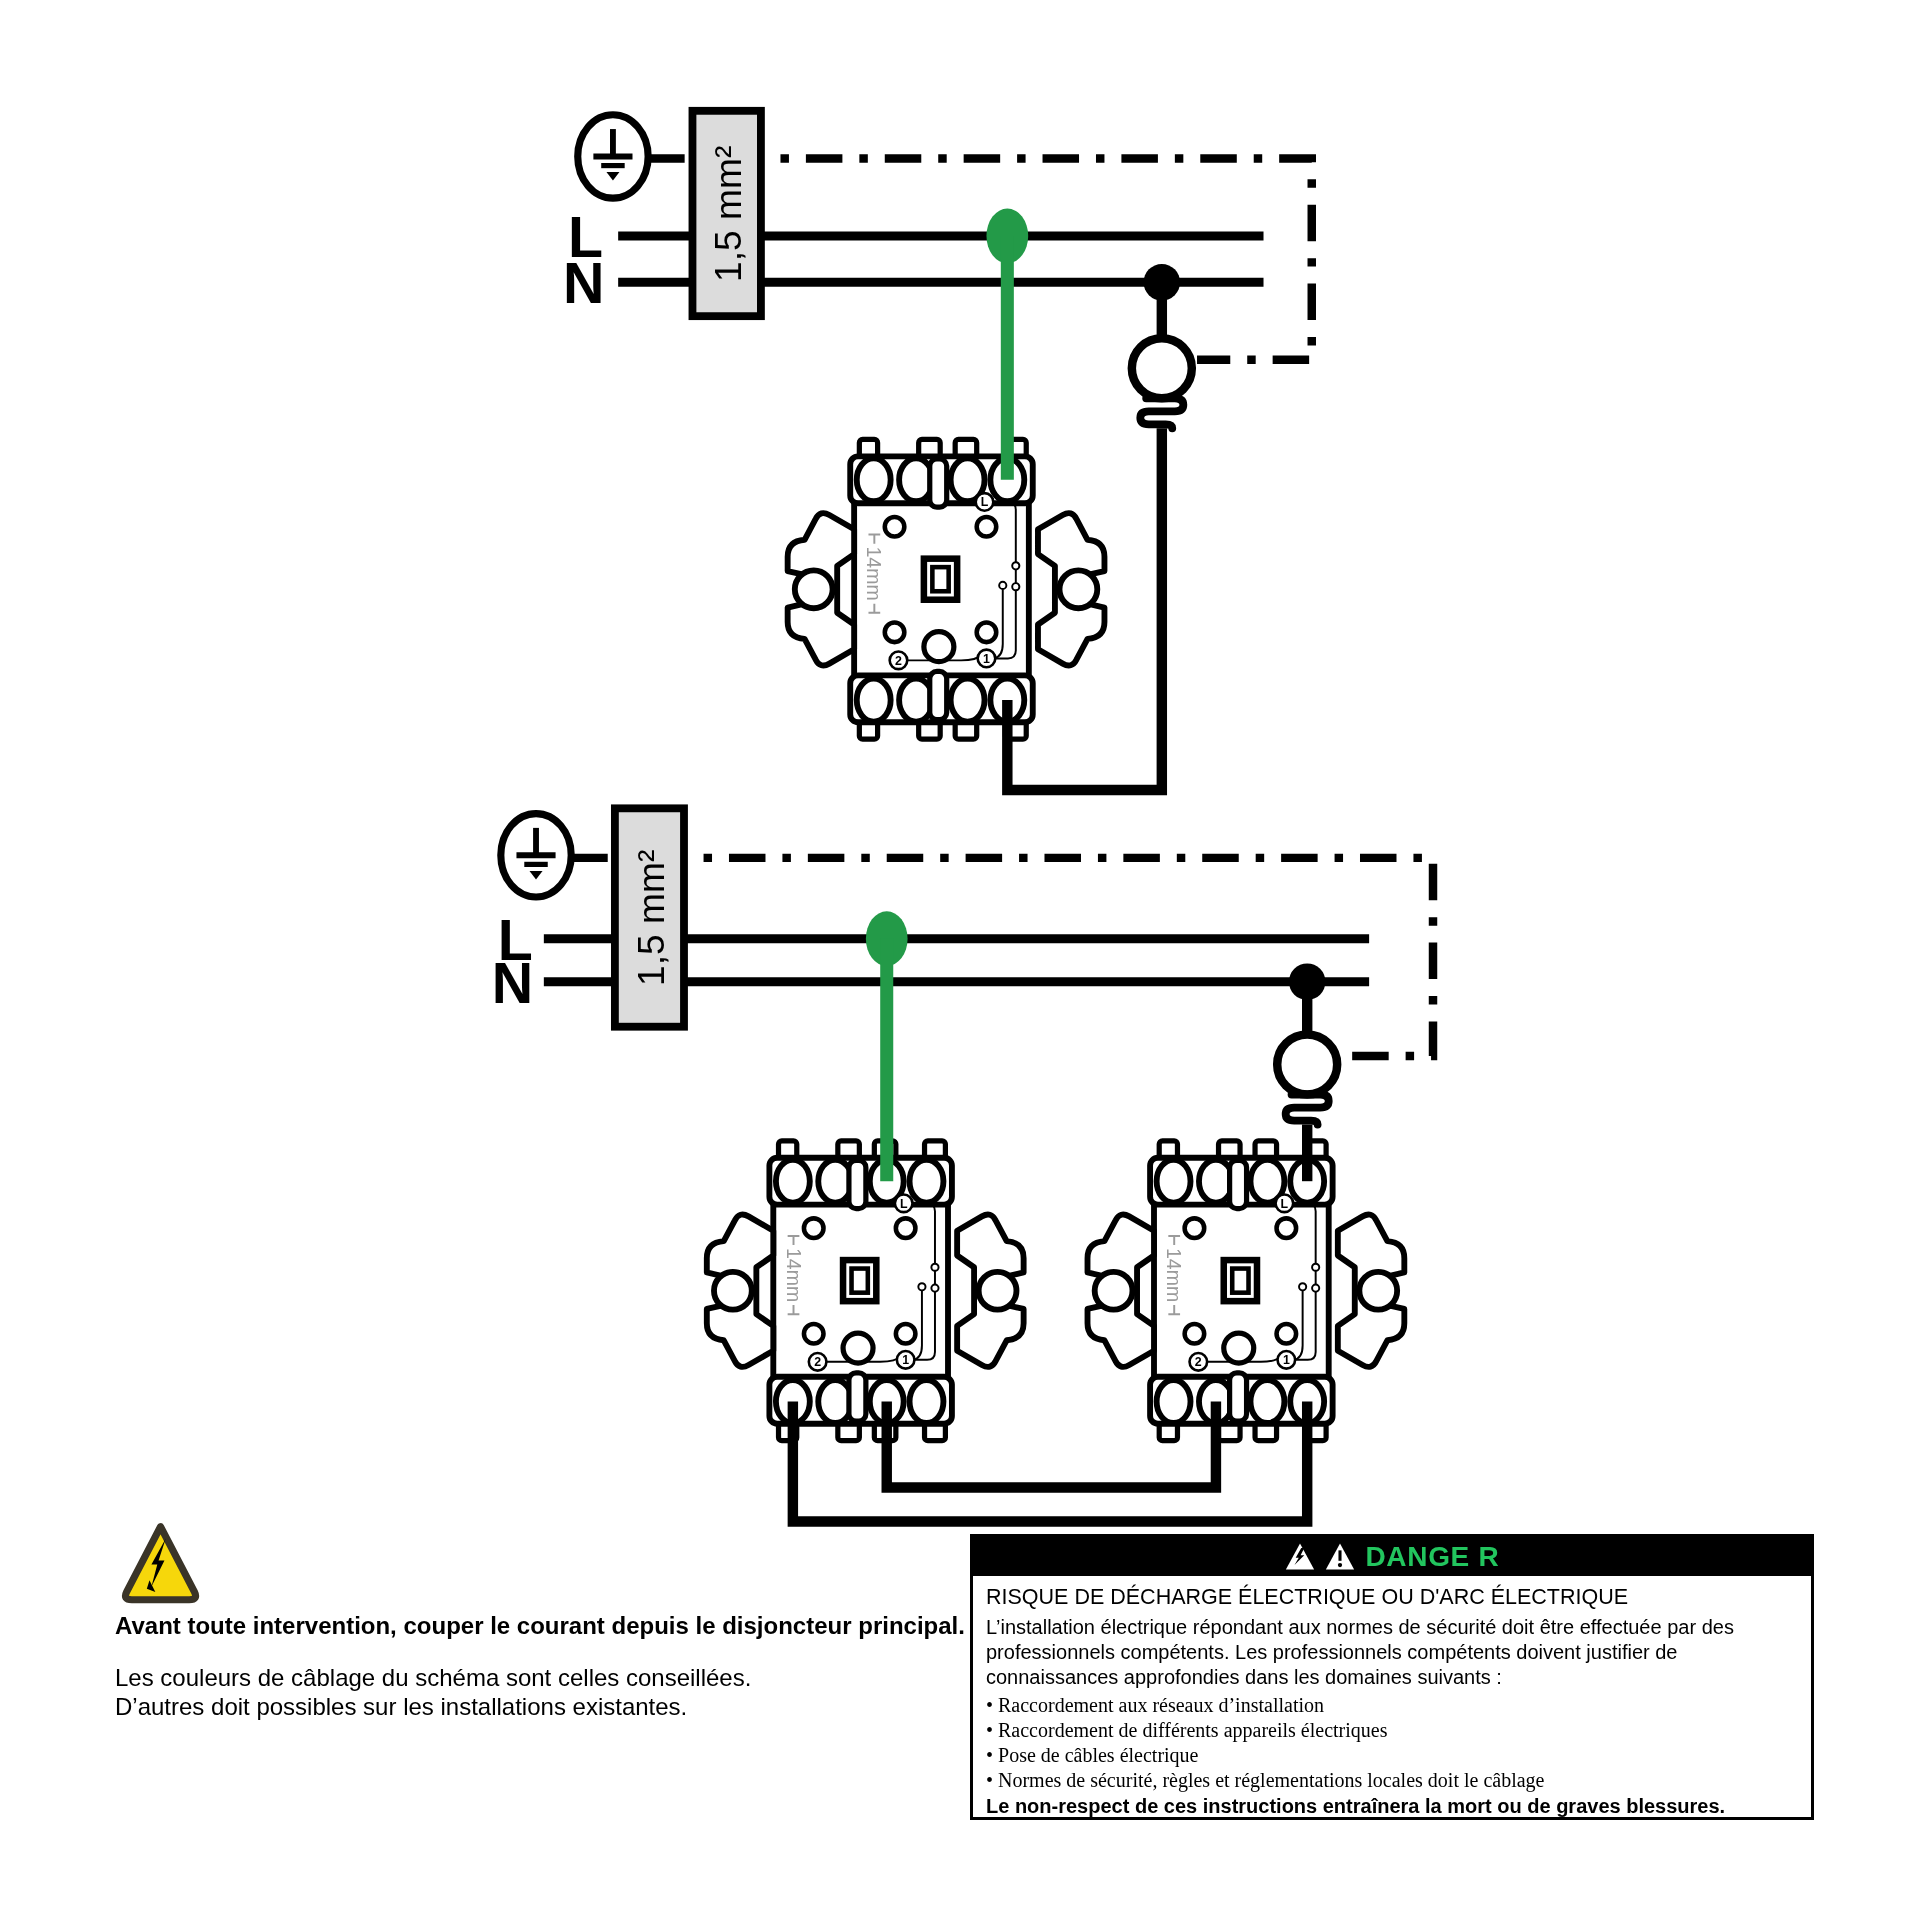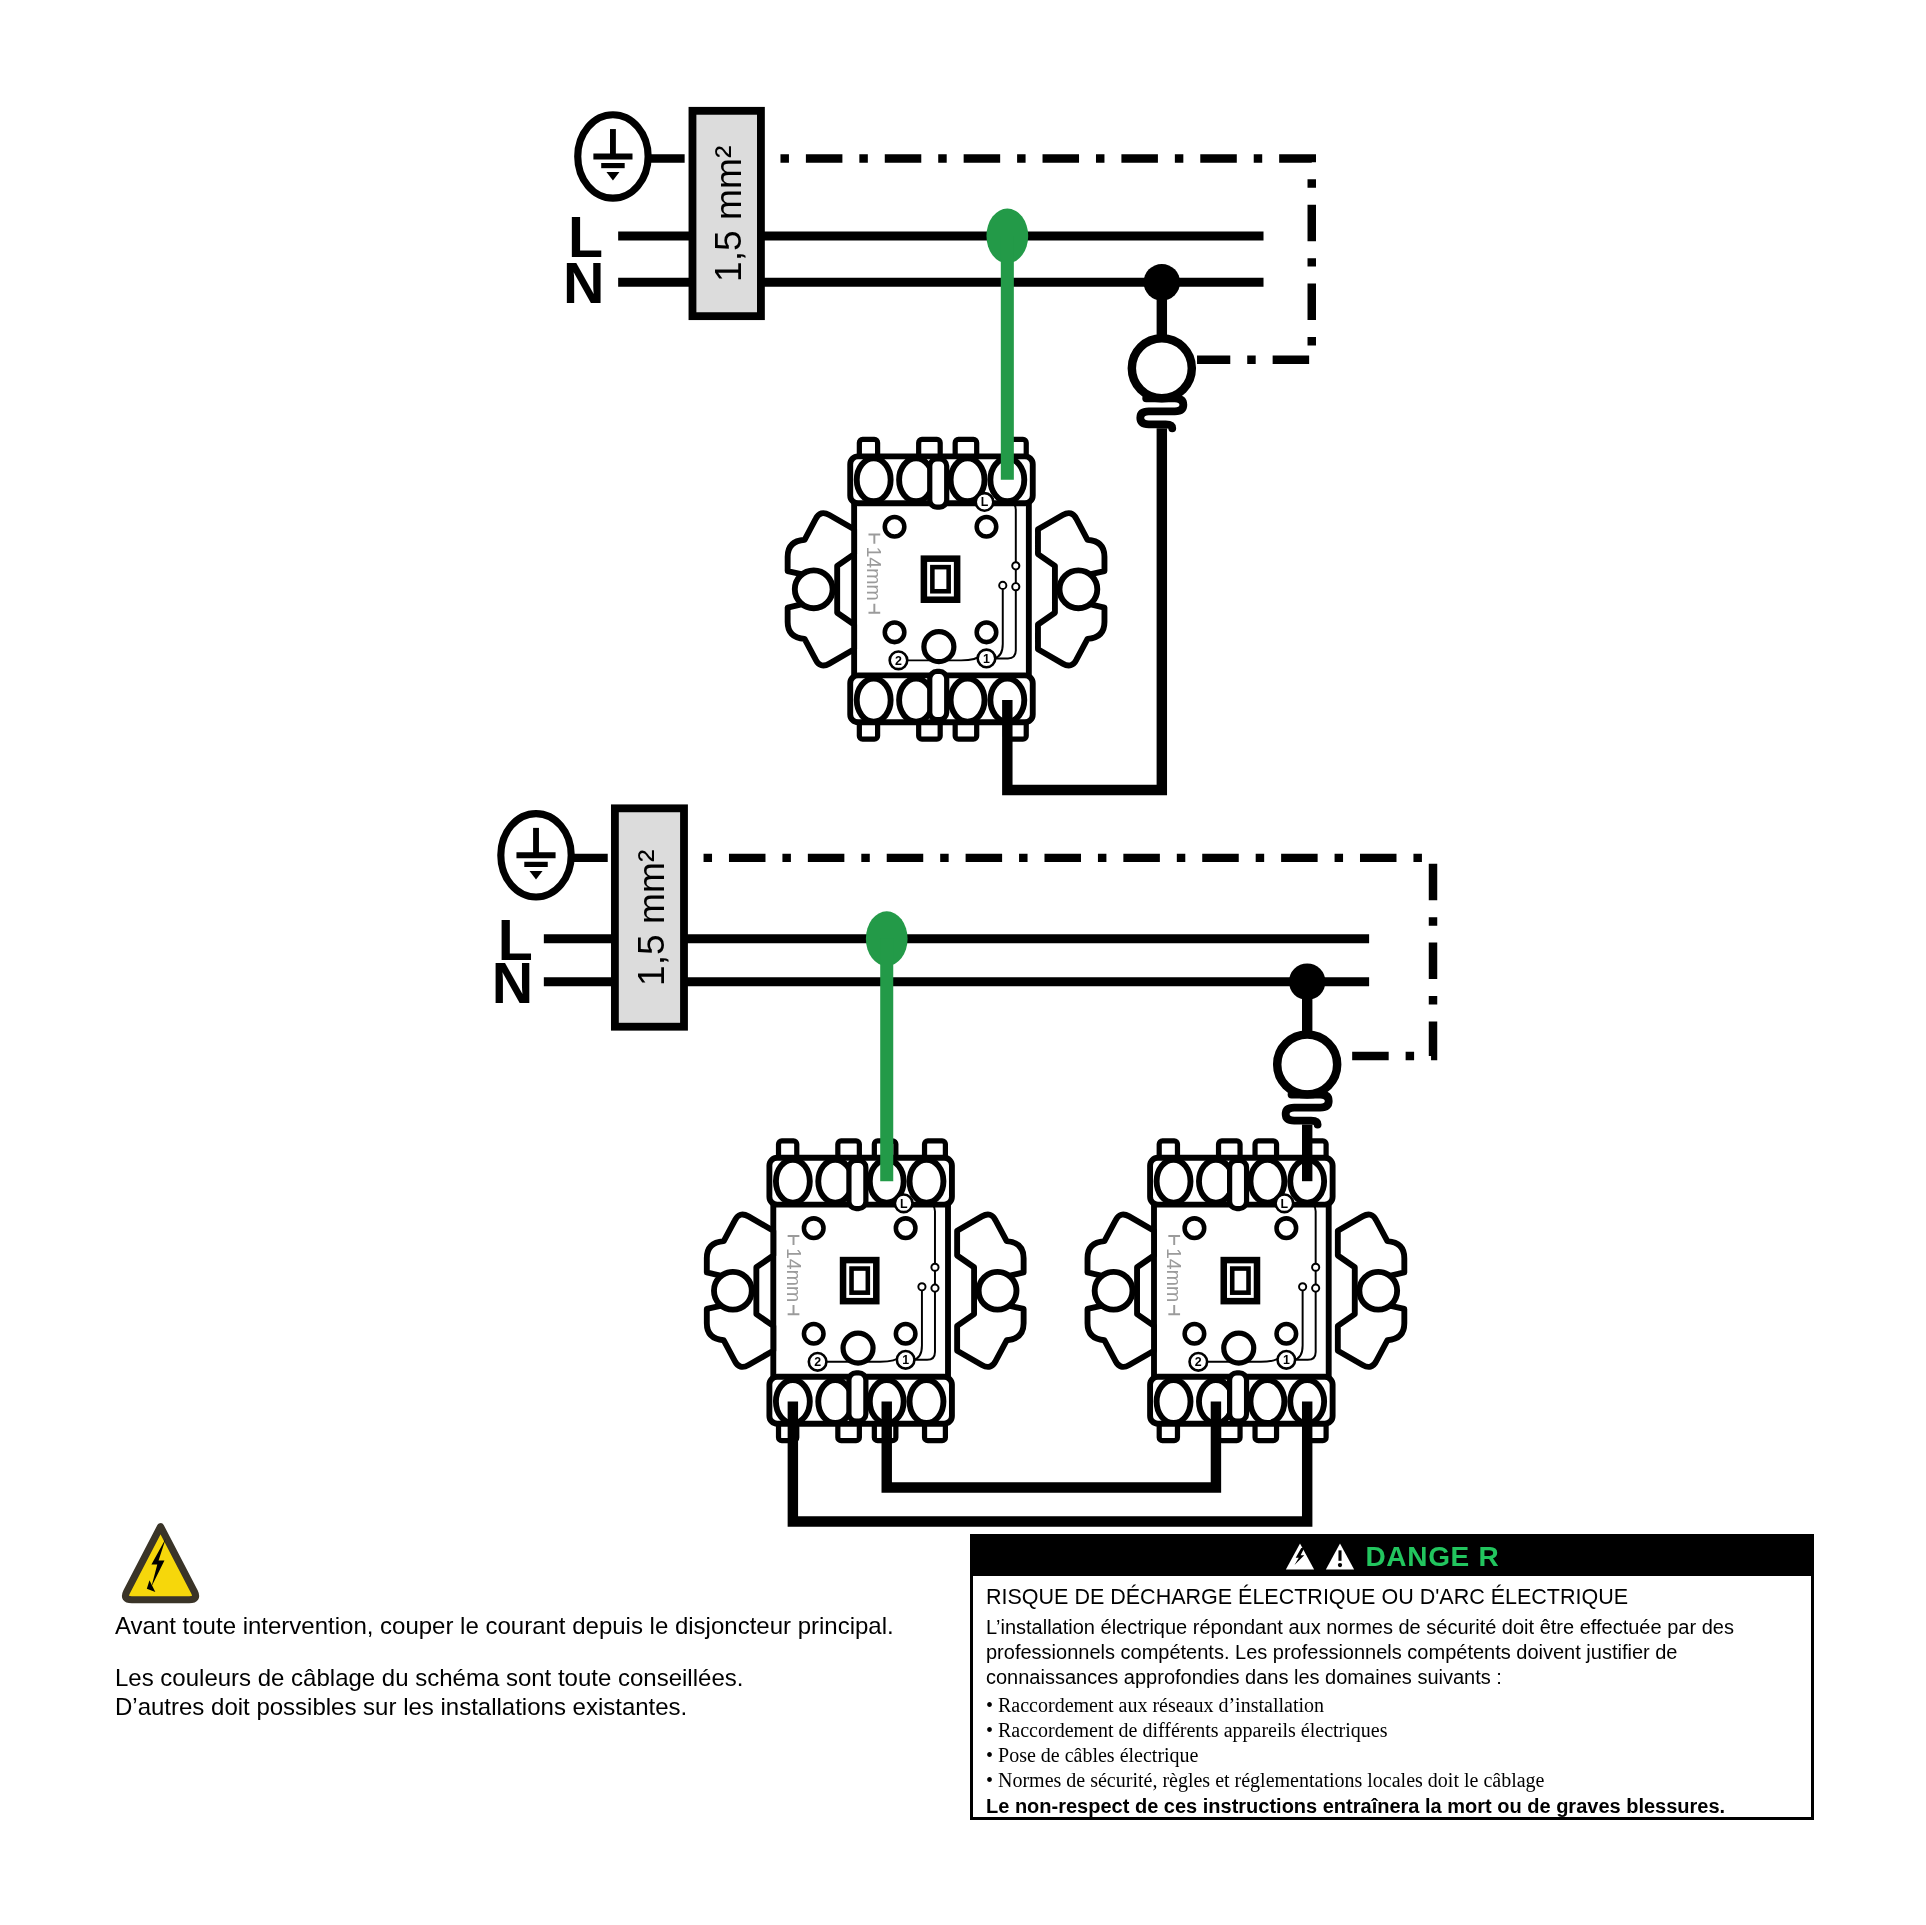--- a/index.html
+++ b/index.html
@@ -1,21 +1,21 @@
 <!DOCTYPE html>
 <html style="font-size:10.4px"><head>
 <meta charset="utf-8">
 <style>
   html,body{margin:0;padding:0;background:#fff;}
   .canvas{position:relative;width:1926px;height:1925px;background:#fff;overflow:hidden;
           font-family:"Liberation Sans",sans-serif;color:#000;}
   .diagram-svg{position:absolute;left:0;top:0;width:1926px;height:1925px;}
 
   
-  .note-main{position:absolute;left:115px;top:1612px;font-size:24px;font-weight:400;white-space:nowrap;}
+  .note-main{position:absolute;left:115px;top:1612px;font-size:24px;font-weight:700;white-space:nowrap;}
   .note-colors{position:absolute;left:115px;top:1663px;font-size:24px;font-weight:400;line-height:29px;}
 
   
   .danger{position:absolute;left:970px;top:1534px;width:844px;height:286px;
           border:3.3px solid #000;background:#fff;box-sizing:border-box;}
   .danger-header{background:#000;color:#22c55e;height:39px;display:flex;align-items:center;
                  justify-content:center;gap:10.4px;font-size:28px;font-weight:700;letter-spacing:0.7px;}
   .danger-header svg{display:block;}
   .danger-body{padding:6.5px 13px 0 13px;font-size:20px;line-height:25px;}
   .danger-title{font-weight:400;font-size:21.5px;margin:2.6px 0 5.2px 0;}
@@ -173,21 +173,21 @@
 
   <g transform="translate(246,2398)">
     <path d="M0 -56 L-52 44 Q-58 56 -44 56 L44 56 Q58 56 52 44 Z" fill="#f6d70b" stroke="#3a3428" stroke-width="11" stroke-linejoin="round"></path>
     <polygon points="8,-38 -14,2 -5,2 -14,36 6,-4 -3,-4" fill="#000"></polygon>
     <polygon points="-17,26 -8,44 -21,39" fill="#000"></polygon>
   </g>
 </svg>
 
 <div class="note-main">Avant toute intervention, couper le courant depuis le disjoncteur principal.</div>
 <div class="note-colors">
-  <div>Les couleurs de câblage du schéma sont toute conseillées.</div>
+  <div>Les couleurs de câblage du schéma sont celles conseillées.</div>
   <div>D’autres doit possibles sur les installations existantes.</div>
 </div>
 
 <div class="danger">
   <div class="danger-header">
     <svg width="30" height="27" viewBox="0 0 48 44">
       <path d="M24 1 L47 43 H1 Z" fill="#fff"></path>
       <path d="M26 8 L17 24 H22 L15 36 L31 20 H25 L31 8 Z" fill="#000"></path>
     </svg>
     <svg width="30" height="27" viewBox="0 0 48 44">

